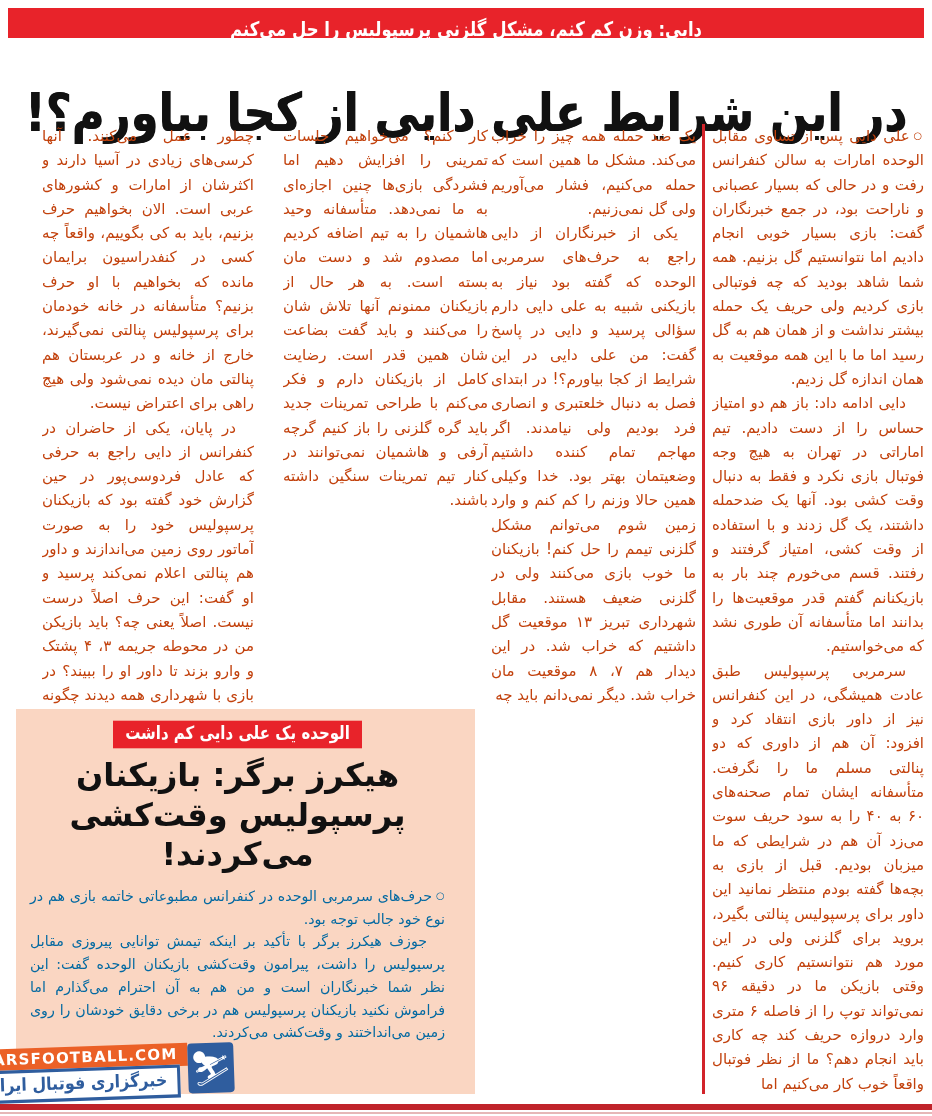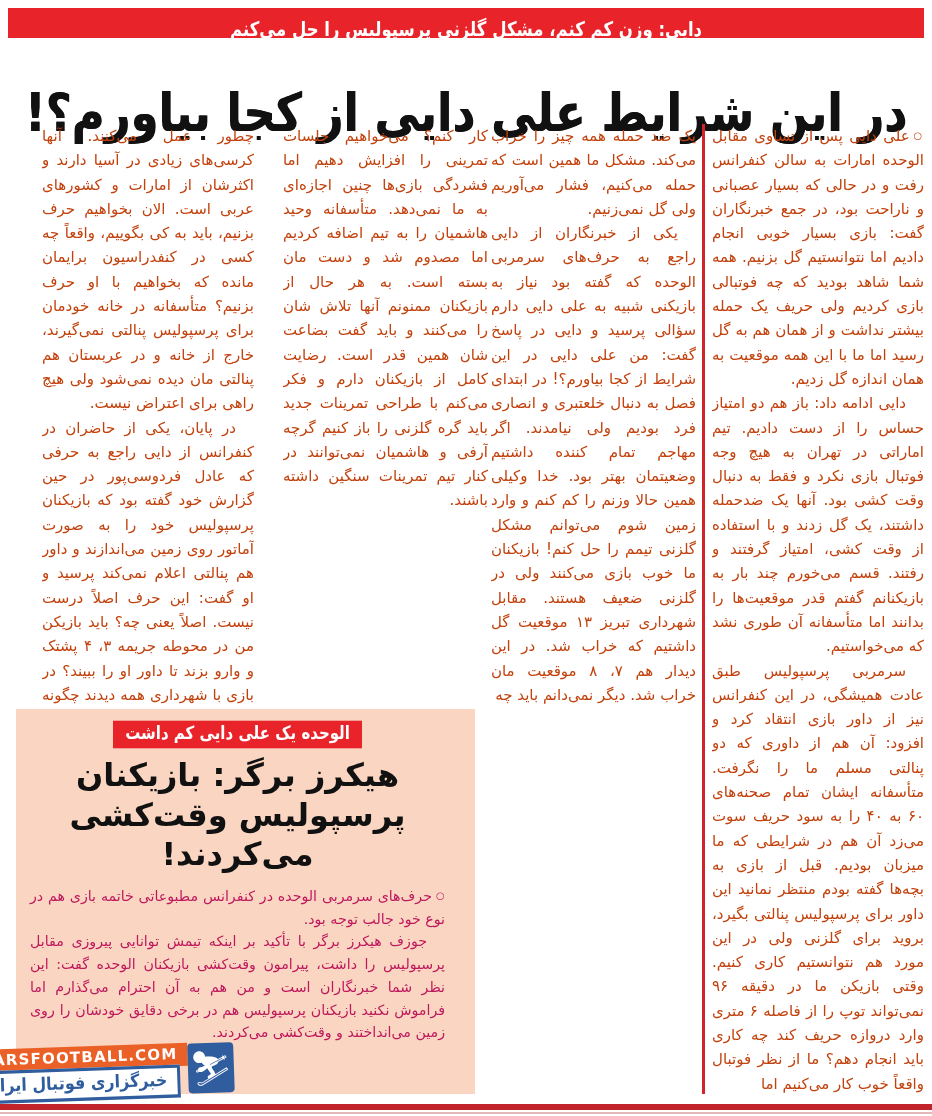--- a/index.html
+++ b/index.html
@@ -149,21 +149,21 @@
     color: #111111;
     font-size: 32px;
     font-weight: bold;
     line-height: 1.24;
     text-align: center;
     letter-spacing: -0.6px;
   }
   .sidebox-body {
     font-size: 14.2px;
     line-height: 1.6;
-    color: #be185d;
+    color: #0369a1;
     text-align: justify;
   }
   .sidebox-body p { margin: 0; text-indent: 18px; }
   .sidebox-body p.bullet { text-indent: 0; }
   .sidebox-body p.bullet::before {
     content: "\25CB";
     font-size: 10px;
     vertical-align: 2px;
     margin-left: 4px;
   }

